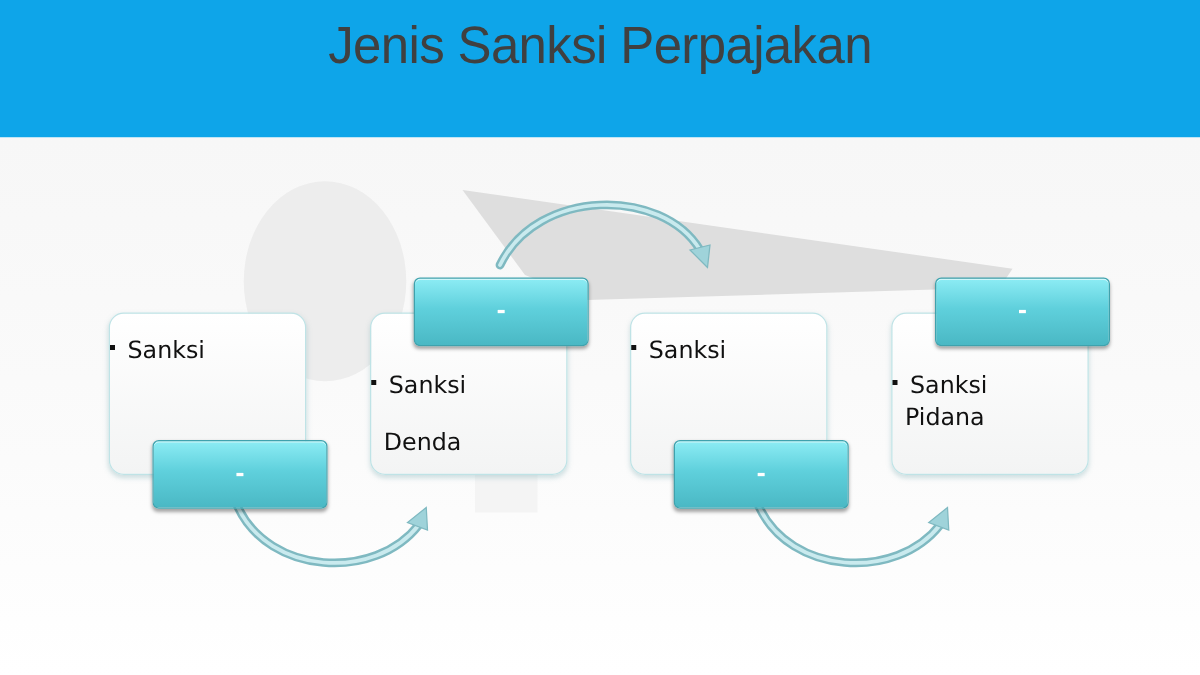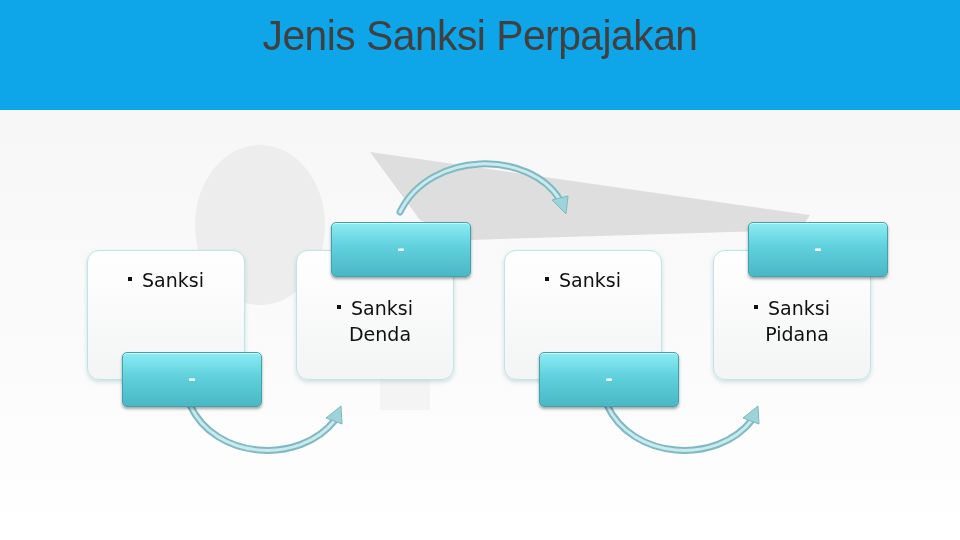--- a/index.html
+++ b/index.html
@@ -4,21 +4,21 @@
 <style>
   html, body { margin:0; padding:0; }
   body { width:960px; height:540px; position:relative; overflow:hidden; background:#ffffff; font-family:"DejaVu Sans", sans-serif; }
   .title-bar { position:absolute; left:0; top:0; width:960px; height:110px; background:#0ea5e9; }
   .title { position:absolute; left:0; top:12px; width:960px; text-align:center; font-family:"Liberation Sans", sans-serif; font-size:42px; color:#404040; letter-spacing:-0.5px; transform:scaleX(0.97); }
   .bg { position:absolute; left:0; top:110px; width:960px; height:430px; background:linear-gradient(180deg,#f7f7f7 0%,#fbfbfb 60%,#ffffff 100%); }
   .bg-plate { position:absolute; border-radius:50%; background:#ececec; }
   .bg-wedge { position:absolute; }
   .card { position:absolute; width:158px; height:130px; background:linear-gradient(180deg,#ffffff,#f3f4f4); border:1px solid #bfe3e6; border-radius:12px; box-shadow:0 2px 4px rgba(120,170,175,0.35); box-sizing:border-box; }
   .card-text { position:absolute; left:0; width:100%; font-size:19px; line-height:26px; color:#111; }
-  .card-text .line { display:block; text-align:center; }
+  .card-text .line { display:block; text-align:left; }
   .bullet { display:inline-block; width:4px; height:4px; background:#111; margin-right:10px; vertical-align:middle; position:relative; top:-3px; }
   .tab { position:absolute; width:140px; height:55px; border-radius:5px; background:linear-gradient(180deg,#8cecf4 0%,#5fd0dc 45%,#4ab8c4 100%); border:1px solid #3fa2ad; box-shadow:0 2px 3px rgba(0,0,0,0.35), inset 0 1px 0 rgba(255,255,255,0.6); box-sizing:border-box; }
   .tab-label { position:absolute; left:0; top:50%; width:100%; transform:translateY(-55%); text-align:center; color:#ffffff; font-size:18px; font-weight:bold; }
   svg.arrows { position:absolute; left:0; top:0; width:960px; height:540px; pointer-events:none; }
 </style>
 </head>
 <body>
 
 <div class="title-bar">
   <div class="title">Jenis Sanksi Perpajakan</div>
@@ -62,21 +62,21 @@
     <span class="line"><span class="bullet"></span><span>Sanksi</span></span>
   </div>
 </div>
 <div class="tab" style="left:122px; top:352px;">
   <div class="tab-label">-</div>
 </div>
 
 <div class="card" style="left:296px; top:250px;">
   <div class="card-text" style="top:44px;">
     <span class="line"><span class="bullet"></span><span>Sanksi</span></span>
-    <span class="line" style="padding-left:10px;">Denda</span>
+    <span class="line" style="padding-left:10px;margin-top:20px;">Denda</span>
   </div>
 </div>
 <div class="tab" style="left:331px; top:222px;">
   <div class="tab-label">-</div>
 </div>
 
 <div class="card" style="left:504px; top:250px;">
   <div class="card-text" style="top:16px;">
     <span class="line"><span class="bullet"></span><span>Sanksi</span></span>
   </div>

